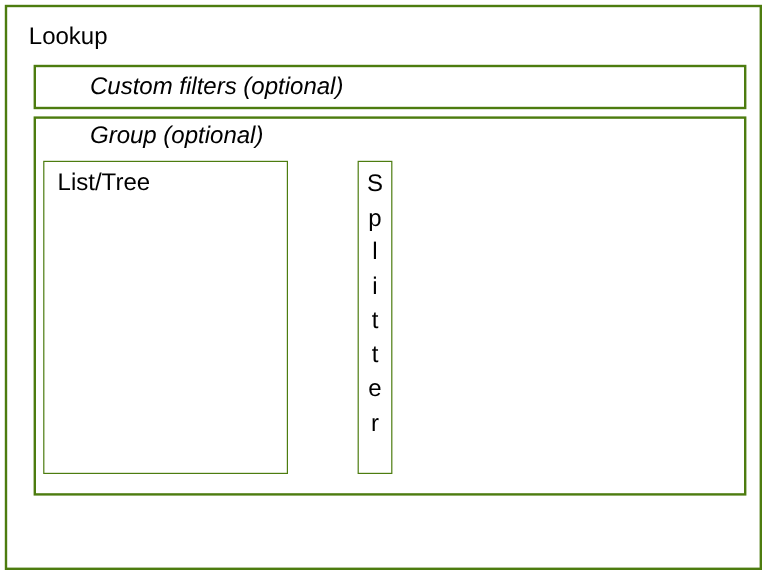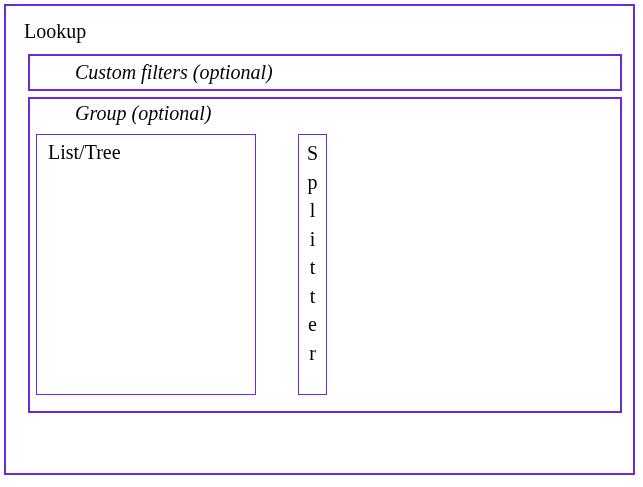--- a/index.html
+++ b/index.html
@@ -12,23 +12,22 @@
     width: 643px;
     height: 487px;
     background: #ffffff;
     font-family: "Liberation Sans", sans-serif;
     color: #000000;
     overflow: hidden;
   }
   .box {
     position: absolute;
     box-sizing: border-box;
-    border: 2px solid #6d28d9;
+    border: 2px solid #4d7c0f;
     background: transparent;
-    font-family: Liberation Serif, serif;
   }
   .box-thin {
     border-width: 1.5px;
   }
   .lbl {
     font-size: 20px;
     color: #000000;
     white-space: nowrap;
   }
   .italic { font-style: italic; margin-left: 34px; }
@@ -58,21 +57,21 @@
     width: 594px; height: 316px;
   }
   .group-title {
     position: absolute;
     left: 11px; top: 3px; text-align: center;
   }
 
   
   .list-tree {
     left: 36px; top: 134px;
-    width: 220px; height: 261px;
+    width: 204px; height: 261px;
     padding: 6px 0 0 11px;
   }
   .splitter {
     left: 298px; top: 134px;
     width: 29px; height: 261px;
     text-align: center;
     padding-top: 4px;
   }
   .splitter-text {
     font-size: 20px;

